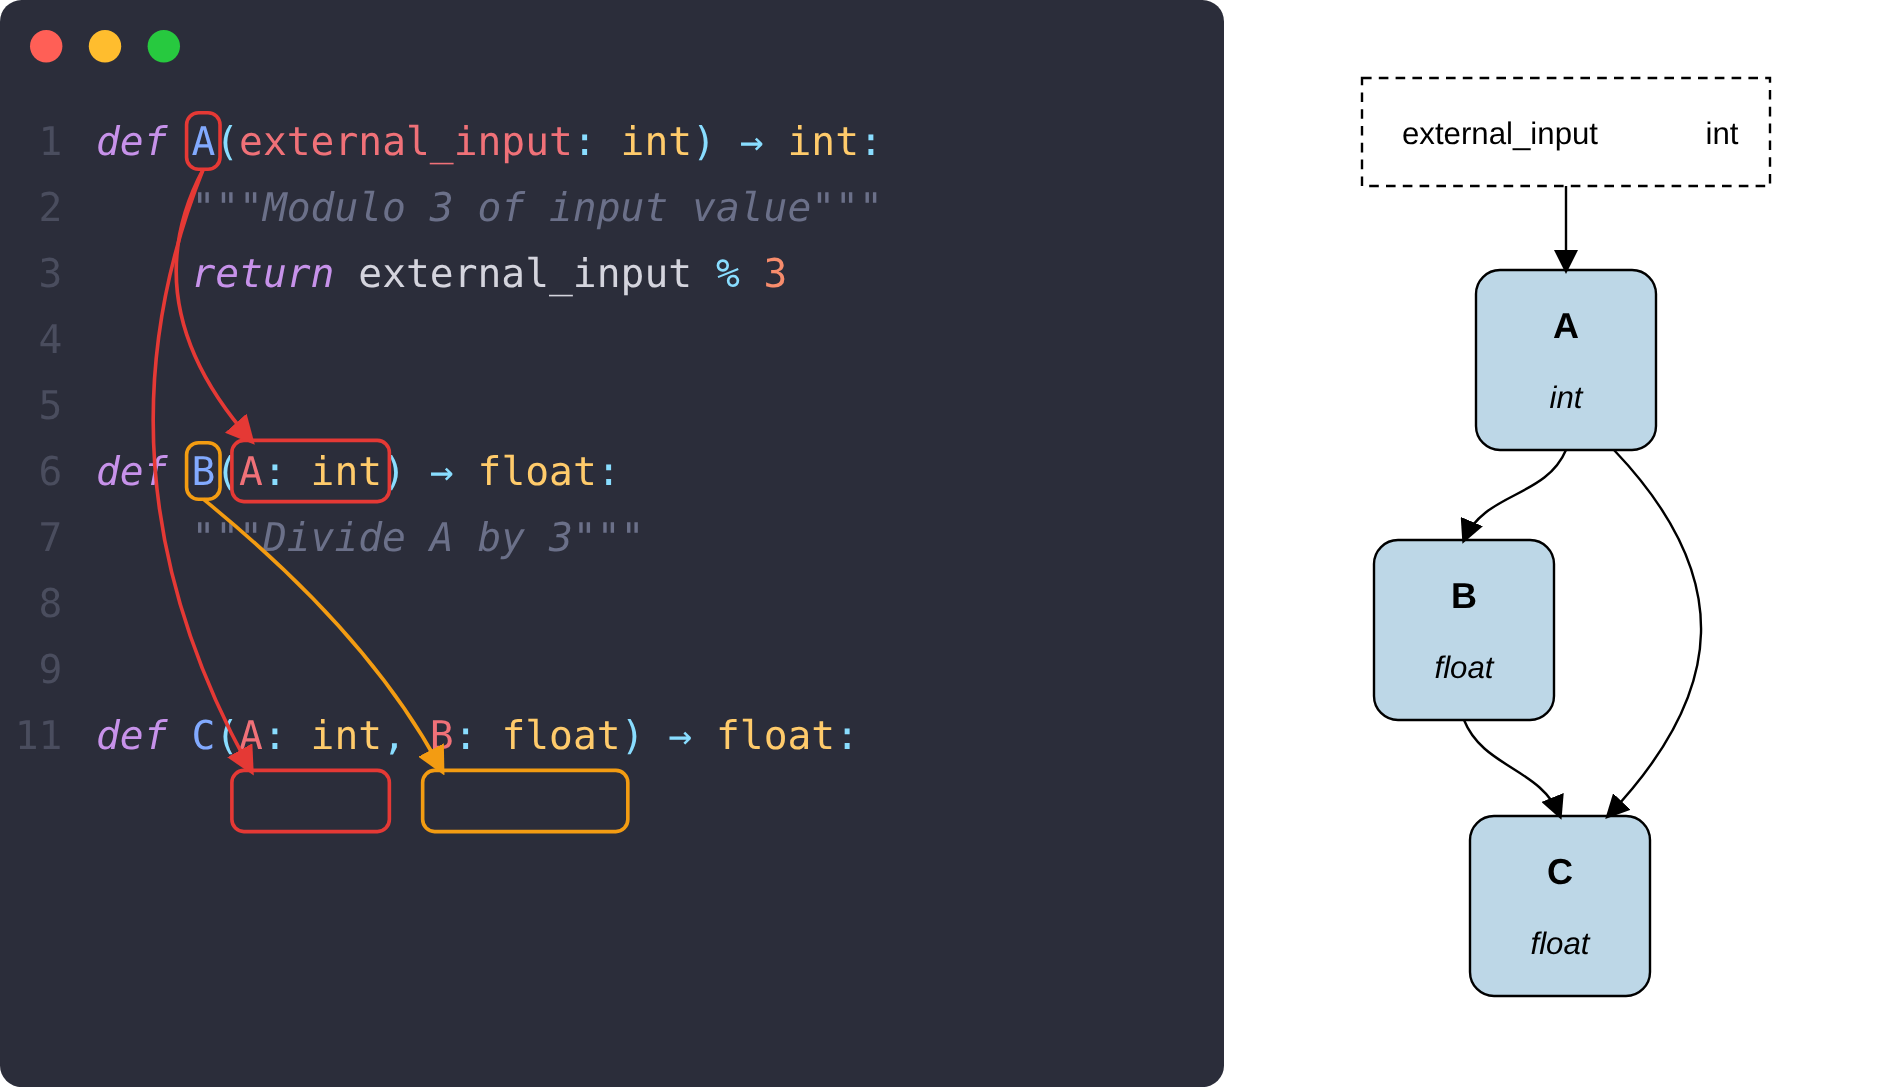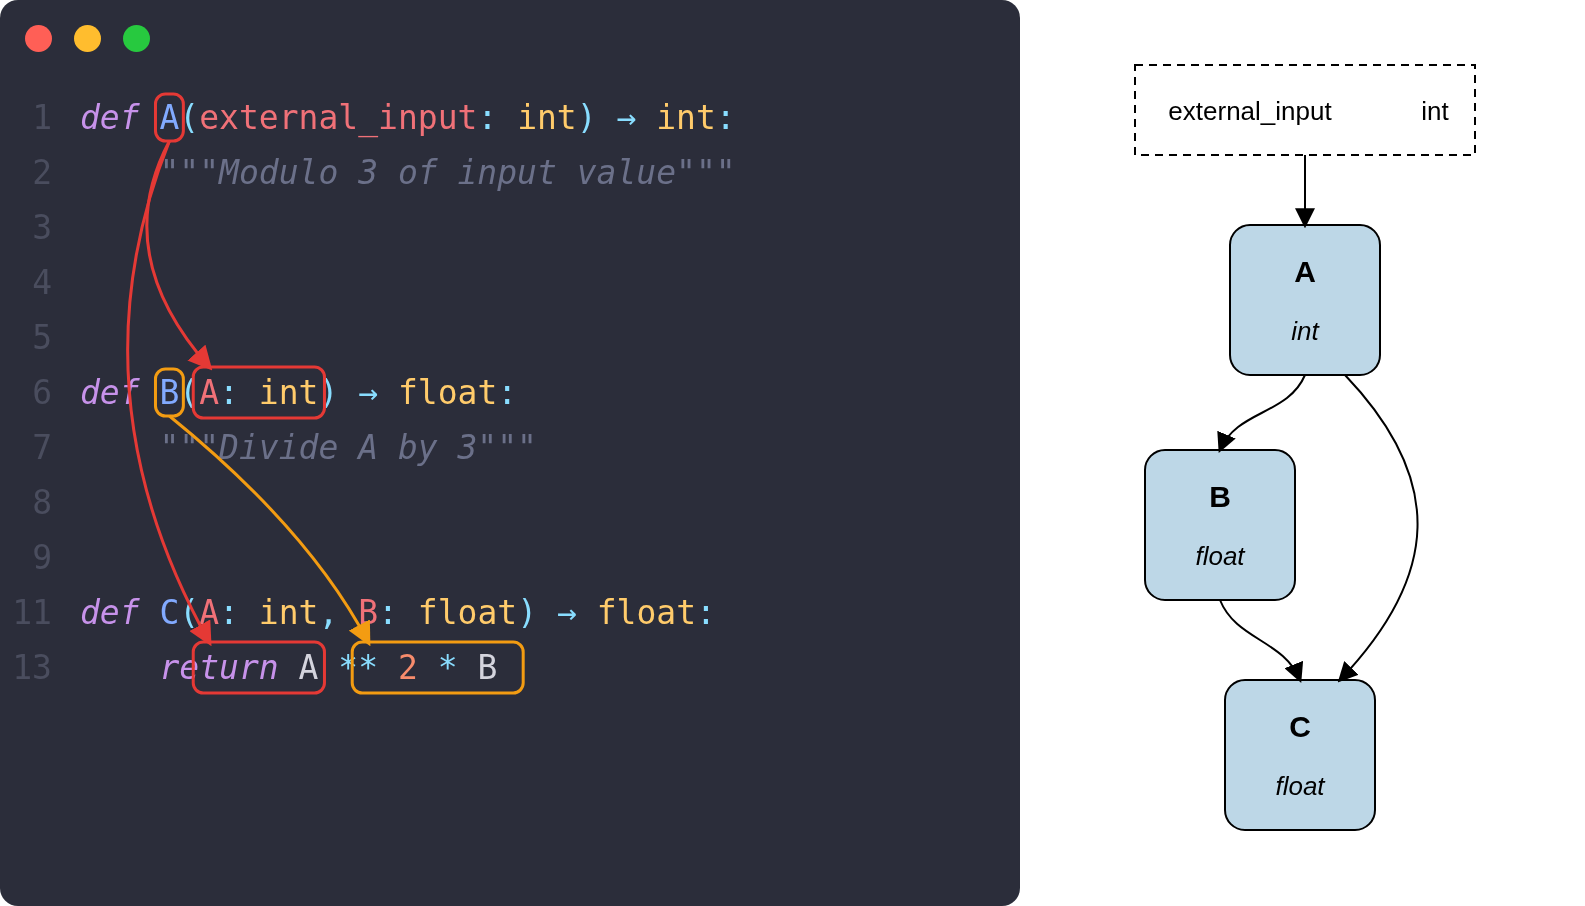--- a/index.html
+++ b/index.html
@@ -108,29 +108,28 @@
 
 <div class="code-pane">
   <div class="traffic-lights">
     <div class="light red"></div>
     <div class="light yellow"></div>
     <div class="light green"></div>
   </div>
   <div class="code-area" id="code-area">
       <div class="line"><div class="gutter">1</div><div class="code"><span class="kw">def </span><span class="fn" id="fnA">A</span><span class="punct">(</span><span class="param">external_input</span><span class="punct">:</span><span class="type"> int</span><span class="punct">)</span><span class="op"> → </span><span class="type">int</span><span class="punct">:</span></div></div>
       <div class="line"><div class="gutter">2</div><div class="code"><span>    </span><span class="str">"""Modulo 3 of input value"""</span></div></div>
-      <div class="line"><div class="gutter">3</div></div>
+      <div class="line"><div class="gutter">3</div><div class="code"><span>    </span><span class="kw">return</span><span> external_input </span><span class="op">%</span><span> </span><span class="num">3</span></div></div>
       <div class="line"><div class="gutter">4</div><div class="code"></div></div>
       <div class="line"><div class="gutter">5</div><div class="code"></div></div>
       <div class="line"><div class="gutter">6</div><div class="code"><span class="kw">def </span><span class="fn" id="fnB">B</span><span class="punct">(</span><span class="param" id="pB_A">A</span><span class="punct" id="pB_col">:</span><span class="type" id="pB_int"> int</span><span class="punct">)</span><span class="op"> → </span><span class="type">float</span><span class="punct">:</span></div></div>
       <div class="line"><div class="gutter">7</div><div class="code"><span>    </span><span class="str">"""Divide A by 3"""</span></div></div>
       <div class="line"><div class="gutter">8</div></div>
       <div class="line"><div class="gutter">9</div><div class="code"></div></div>
       <div class="line"><div class="gutter">11</div><div class="code"><span class="kw">def </span><span class="fn">C</span><span class="punct">(</span><span class="param" id="pC_A">A</span><span class="punct" id="pC_col1">:</span><span class="type" id="pC_int"> int</span><span class="punct">,</span><span> </span><span class="param" id="pC_B">B</span><span class="punct" id="pC_col2">:</span><span class="type" id="pC_float"> float</span><span class="punct">)</span><span class="op"> → </span><span class="type">float</span><span class="punct">:</span></div></div>
-      <div class="line"><div class="gutter">13</div><div class="code"><span>    </span><span class="kw">return</span><span> A </span><span class="op">**</span><span> </span><span class="num">2</span><span> </span><span class="op">*</span><span> B</span></div></div>
     </div>
   <svg class="svg-overlay" id="overlay">
       <defs>
         <marker id="ah-red" viewBox="0 0 10 10" refX="8" refY="5" markerWidth="8" markerHeight="8" orient="auto-start-reverse">
           <path d="M 0 0 L 10 5 L 0 10 z" fill="#e53935"></path>
         </marker>
         <marker id="ah-orange" viewBox="0 0 10 10" refX="8" refY="5" markerWidth="8" markerHeight="8" orient="auto-start-reverse">
           <path d="M 0 0 L 10 5 L 0 10 z" fill="#f39c12"></path>
         </marker>
       </defs>

